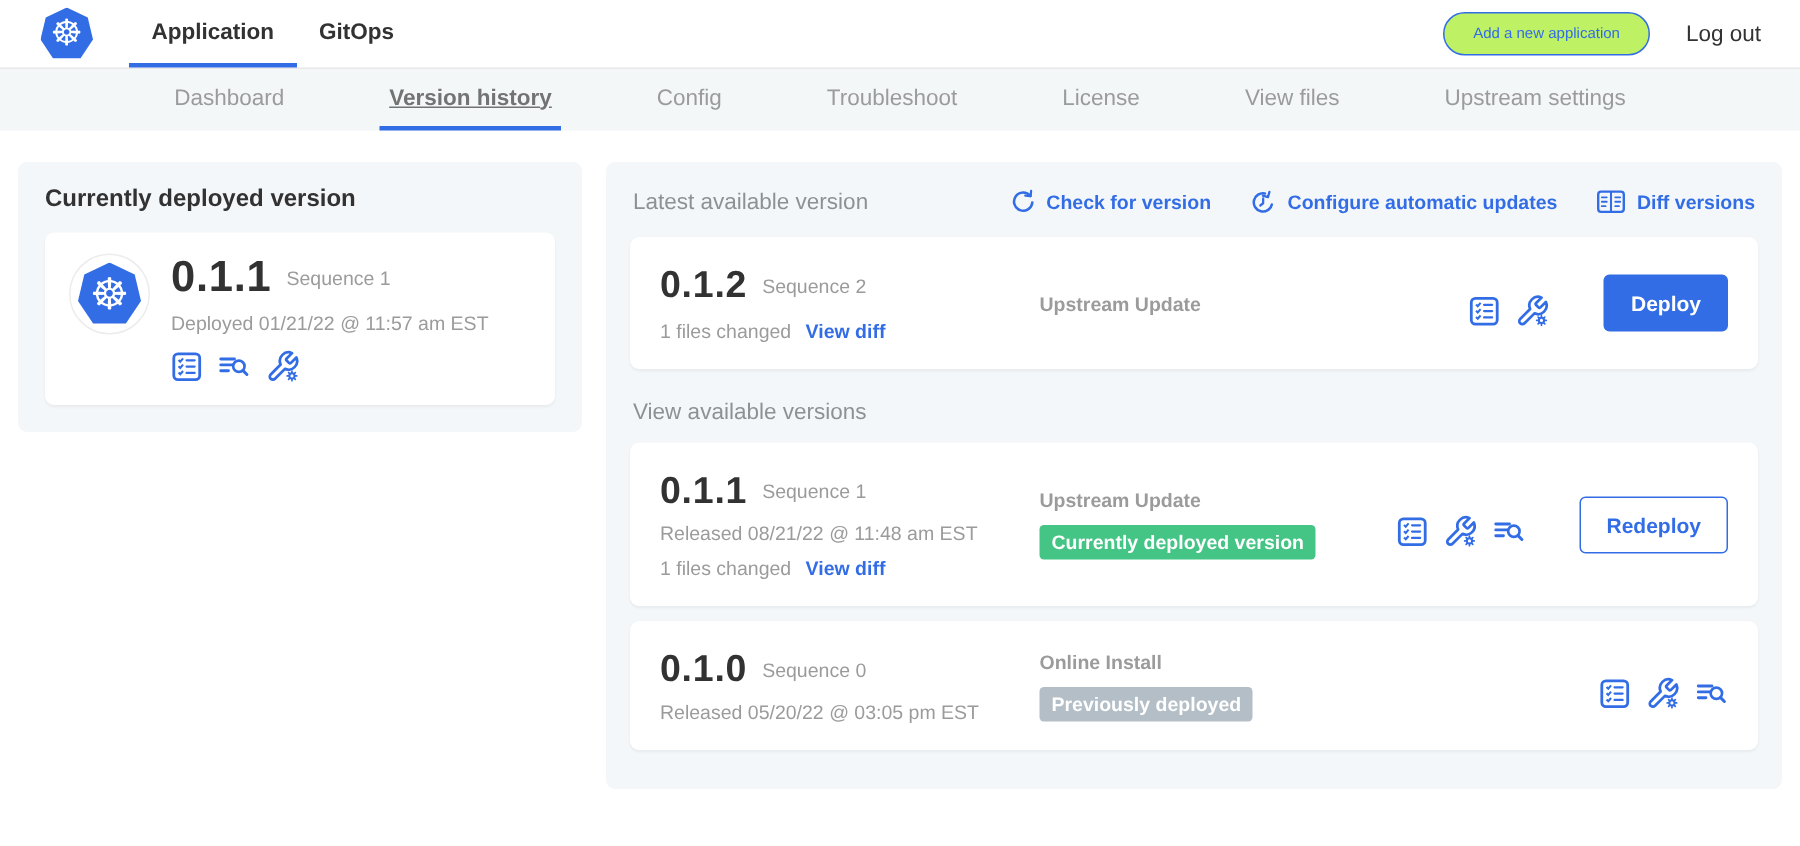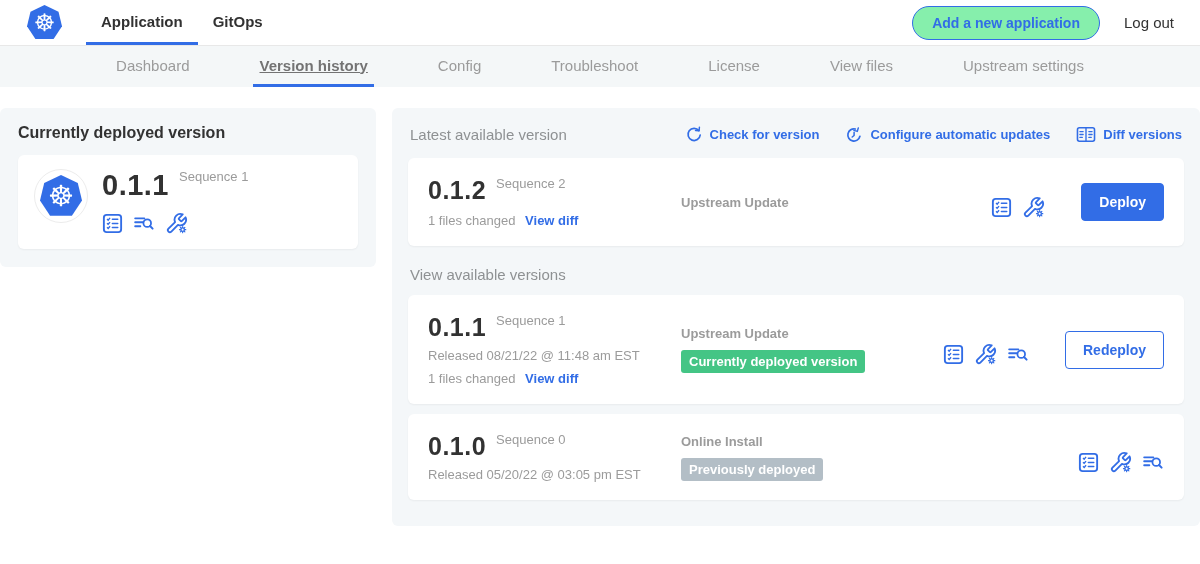--- a/index.html
+++ b/index.html
@@ -14,42 +14,42 @@
     clip-path: polygon(50% 0%, 90% 19%, 100% 61%, 76% 97%, 24% 97%, 0% 61%, 10% 19%); }
   .heptagon.small { width: 35px; height: 35px; font-size: 24px; }
   .heptagon.big { width: 42px; height: 42px; font-size: 29px; }
   .logo-ring { width: 54px; height: 54px; border: 1px solid #ececec; border-radius: 50%;
     display: flex; align-items: center; justify-content: center; flex: 0 0 auto; background:#fff; }
   .tnav-tabs { display: flex; align-items: stretch; }
   .tnav-tab { display: flex; align-items: center; padding: 0 15px; font-size: 15px; font-weight: 600;
     color: #323232; border-bottom: 3px solid transparent; cursor: pointer; }
   .tnav-tab.active { font-weight: 700; border-bottom-color: var(--accent); }
   .topnav-right { margin-left: auto; display: flex; align-items: center; gap: 24px; padding-right: 26px; }
-  .pill-btn { background: #86efac; border: 1px solid var(--accent); color: var(--accent);
-    border-radius: 18px; padding: 8px 19px; font-size: 14px; font-weight: 700; cursor: pointer;
+  .pill-btn { background: #bef264; border: 1px solid var(--accent); color: var(--accent);
+    border-radius: 18px; padding: 8px 19px; font-size: 10px; font-weight: 400; cursor: pointer;
     font-family: inherit; }
   .logout { font-size: 15px; font-weight: 500; cursor: pointer; }
 
   
   .subnav { height: 41px; background: #f4f7f8; display: flex; justify-content: center; align-items: stretch; gap: 58px; }
   .snav-tab { display: flex; align-items: center; padding: 0 6px; font-size: 15px; font-weight: 500;
     color: #9b9b9b; border-bottom: 3px solid transparent; cursor: pointer; }
   .snav-tab.active { color: #737373; font-weight: 600; border-bottom-color: var(--accent); text-decoration: underline; }
 
   
-  .content { display: flex; gap: 16px; padding: 21px 0 0; align-items: flex-start; }
+  .content { display: flex; gap: 16px; padding: 21px 12px 0; align-items: flex-start; }
   .panel { background: #f4f7f9; border-radius: 6px; }
   .panel.left { width: 376px; padding: 13px 18px 18px; flex: 0 0 auto; }
   .panel.right { flex: 1; padding: 11px 16px 16px; }
 
   
   .dep-title { font-size: 16px; font-weight: 700; margin: 3px 0 13px; }
   .card { background: #fff; border-radius: 6px; box-shadow: 0 1px 2px rgba(50,50,50,.06); }
   .deployed-card { padding: 14px 16px; display: flex; gap: 14px; align-items: flex-start; }
-  .vline { display: flex; align-items: flex-start; gap: 10px; }
+  .vline { display: flex; align-items: center; gap: 10px; }
   .vnum-lg { font-size: 29px; font-weight: 800; letter-spacing: .5px; }
   .seq { font-size: 13px; color: #9b9b9b; font-weight: 500; }
   .released { font-size: 13px; color: #9b9b9b; font-weight: 500; margin-top: 6px; }
   .iconrow { display: flex; align-items: center; gap: 10px; margin-top: 10px; }
   .ic { color: var(--accent); display: inline-flex; cursor: pointer; }
   .ic svg { display: block; }
 
   
   .panel-head { display: flex; align-items: center; justify-content: space-between; margin: 6px 2px 14px; }
   .panel-title, .other-title { font-size: 15px; color: #8e9193; font-weight: 500; }
@@ -113,20 +113,21 @@
       <div class="logo-ring">
         <div class="heptagon big">
           <span>☸</span>
         </div>
       </div>
       <div>
         <div class="vline">
           <span class="vnum-lg">0.1.1</span>
           <span class="seq">Sequence 1</span>
         </div>
+        <div class="released">Deployed 01/21/22 @ 11:57 am EST</div>
         <div class="iconrow" id="deployed-icons">
             <span class="ic">
               <svg width="21" height="21" viewBox="0 0 18 18" fill="none" stroke="currentColor">
                 <rect x="1.6" y="1.6" width="14.8" height="14.8" rx="2.4" stroke-width="1.6"></rect>
                 <path d="M4.3 5.1l1 1 1.6-1.9" stroke-width="1.2"></path>
                 <path d="M4.3 8.7l1 1 1.6-1.9" stroke-width="1.2"></path>
                 <path d="M4.3 12.3l1 1 1.6-1.9" stroke-width="1.2"></path>
                 <path d="M8.9 5.3h4.6M8.9 8.9h4.6M8.9 12.5h4.6" stroke-width="1.3" stroke-linecap="round"></path>
               </svg>
             </span>

